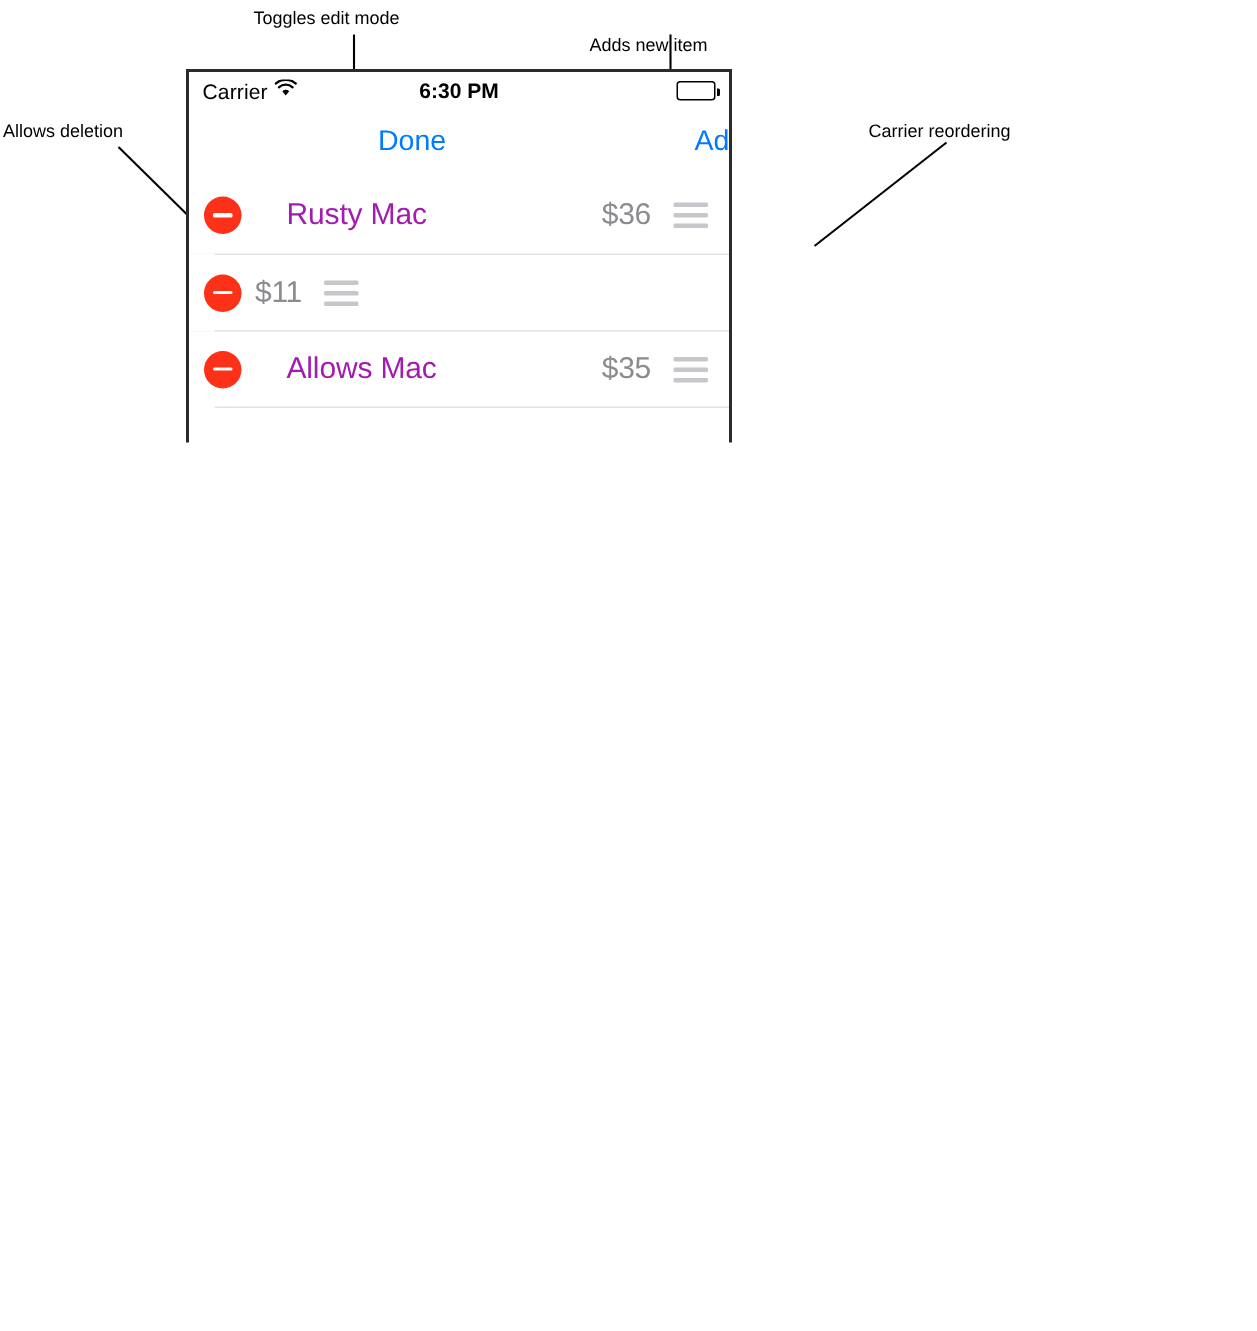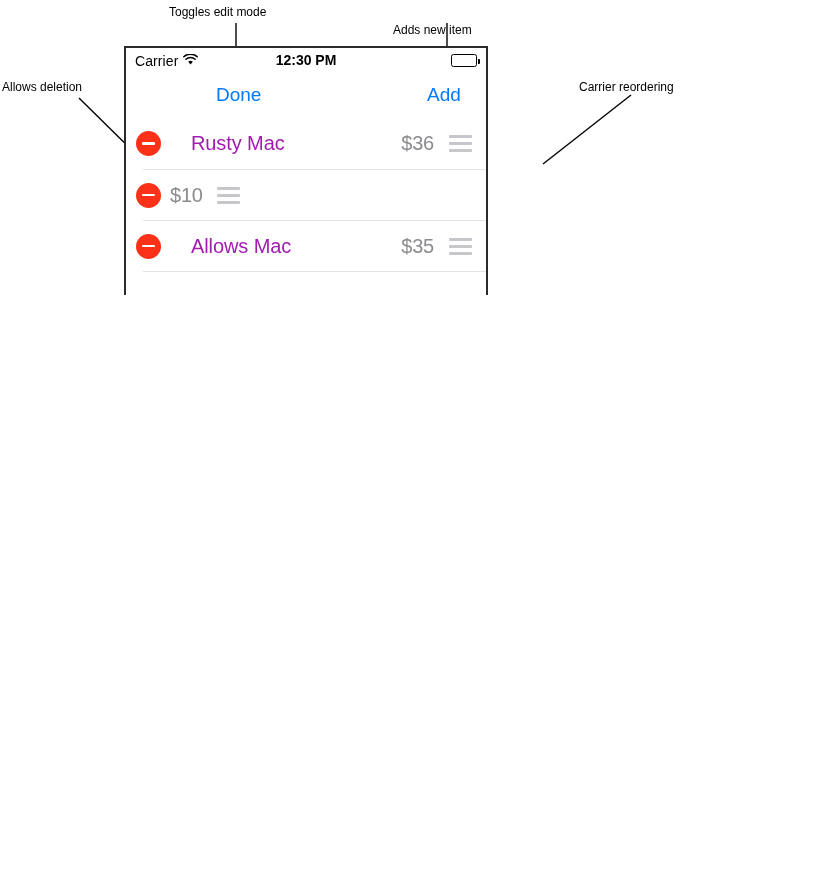--- a/index.html
+++ b/index.html
@@ -122,20 +122,21 @@
     position: absolute;
     top: 10px;
     font-size: 19px;
     color: #007aff;
     background: none;
     border: none;
     padding: 0;
     font-family: "Liberation Sans", sans-serif;
     cursor: pointer;
     white-space: nowrap;
+    margin-left: 36px;
   }
   #done-button { left: 90px; }
   #add-button  { left: 301px; }
 
   
   #item-table {
     width: 100%;
   }
   .table-row {
     position: relative;
@@ -250,21 +251,21 @@
     <div class="status-left">
       <span class="status-carrier">Carrier</span>
       <span>
         <svg width="15" height="12" viewBox="0 0 15 12">
           <path d="M7.5 10.6 L5.2 7.8 A3.6 3.6 0 0 1 9.8 7.8 Z" fill="#000"></path>
           <path d="M2.9 5.2 A7 7 0 0 1 12.1 5.2" stroke="#000" stroke-width="1.5" fill="none" stroke-linecap="round"></path>
           <path d="M0.8 2.7 A10.2 10.2 0 0 1 14.2 2.7" stroke="#000" stroke-width="1.5" fill="none" stroke-linecap="round"></path>
         </svg>
       </span>
     </div>
-    <div class="status-center">12:30 PM</div>
+    <div class="status-center">6:30 PM</div>
     <div class="status-right">
       <span class="battery">
         <span class="battery-fill"></span>
       </span>
     </div>
   </div>
 
   <div id="toolbar">
     <button class="bar-button" id="done-button">Done</button>
     <button class="bar-button" id="add-button">Add</button>
@@ -288,21 +289,21 @@
         </span>
       </div>
     </div>
 
     <div class="table-row">
       <div class="delete-control">
         <span class="delete-circle">
           <span class="delete-bar"></span>
         </span>
       </div>
-      <div class="row-price">$10</div>
+      <div class="row-price">$11</div>
       <div class="reorder-control">
         <span class="reorder-bars">
           <span></span>
           <span></span>
           <span></span>
         </span>
       </div>
     </div>
 
     <div class="table-row">

